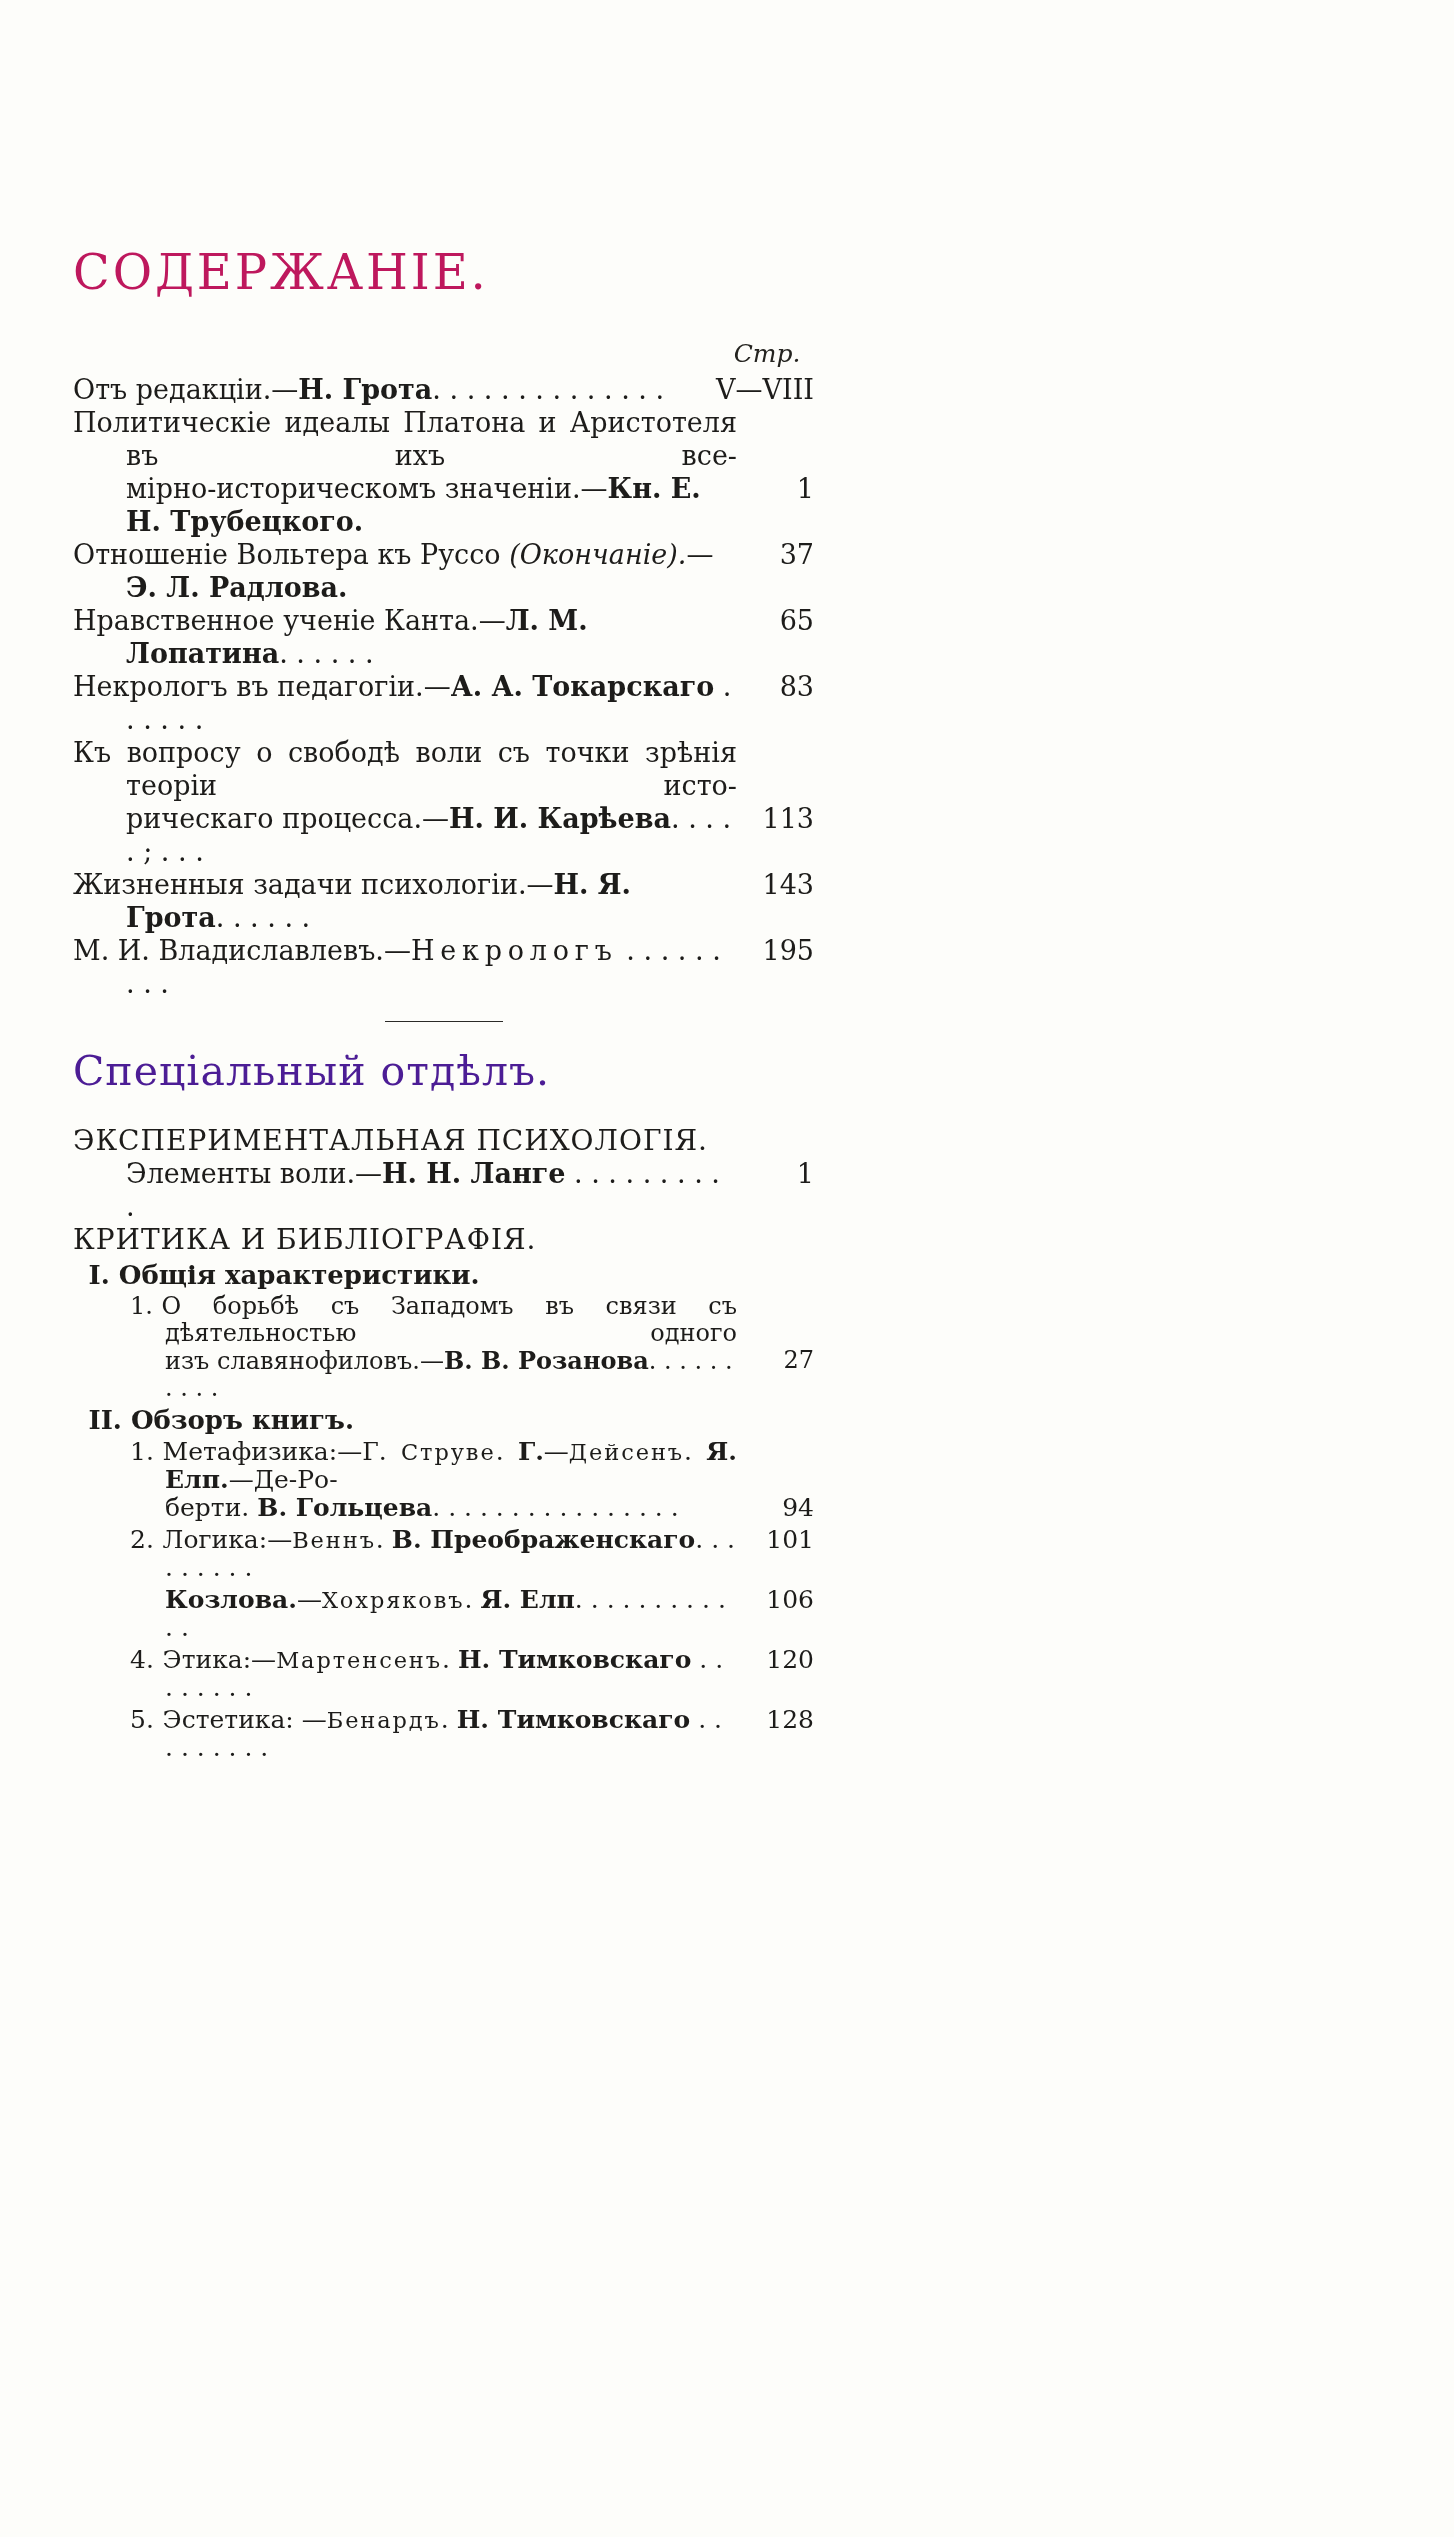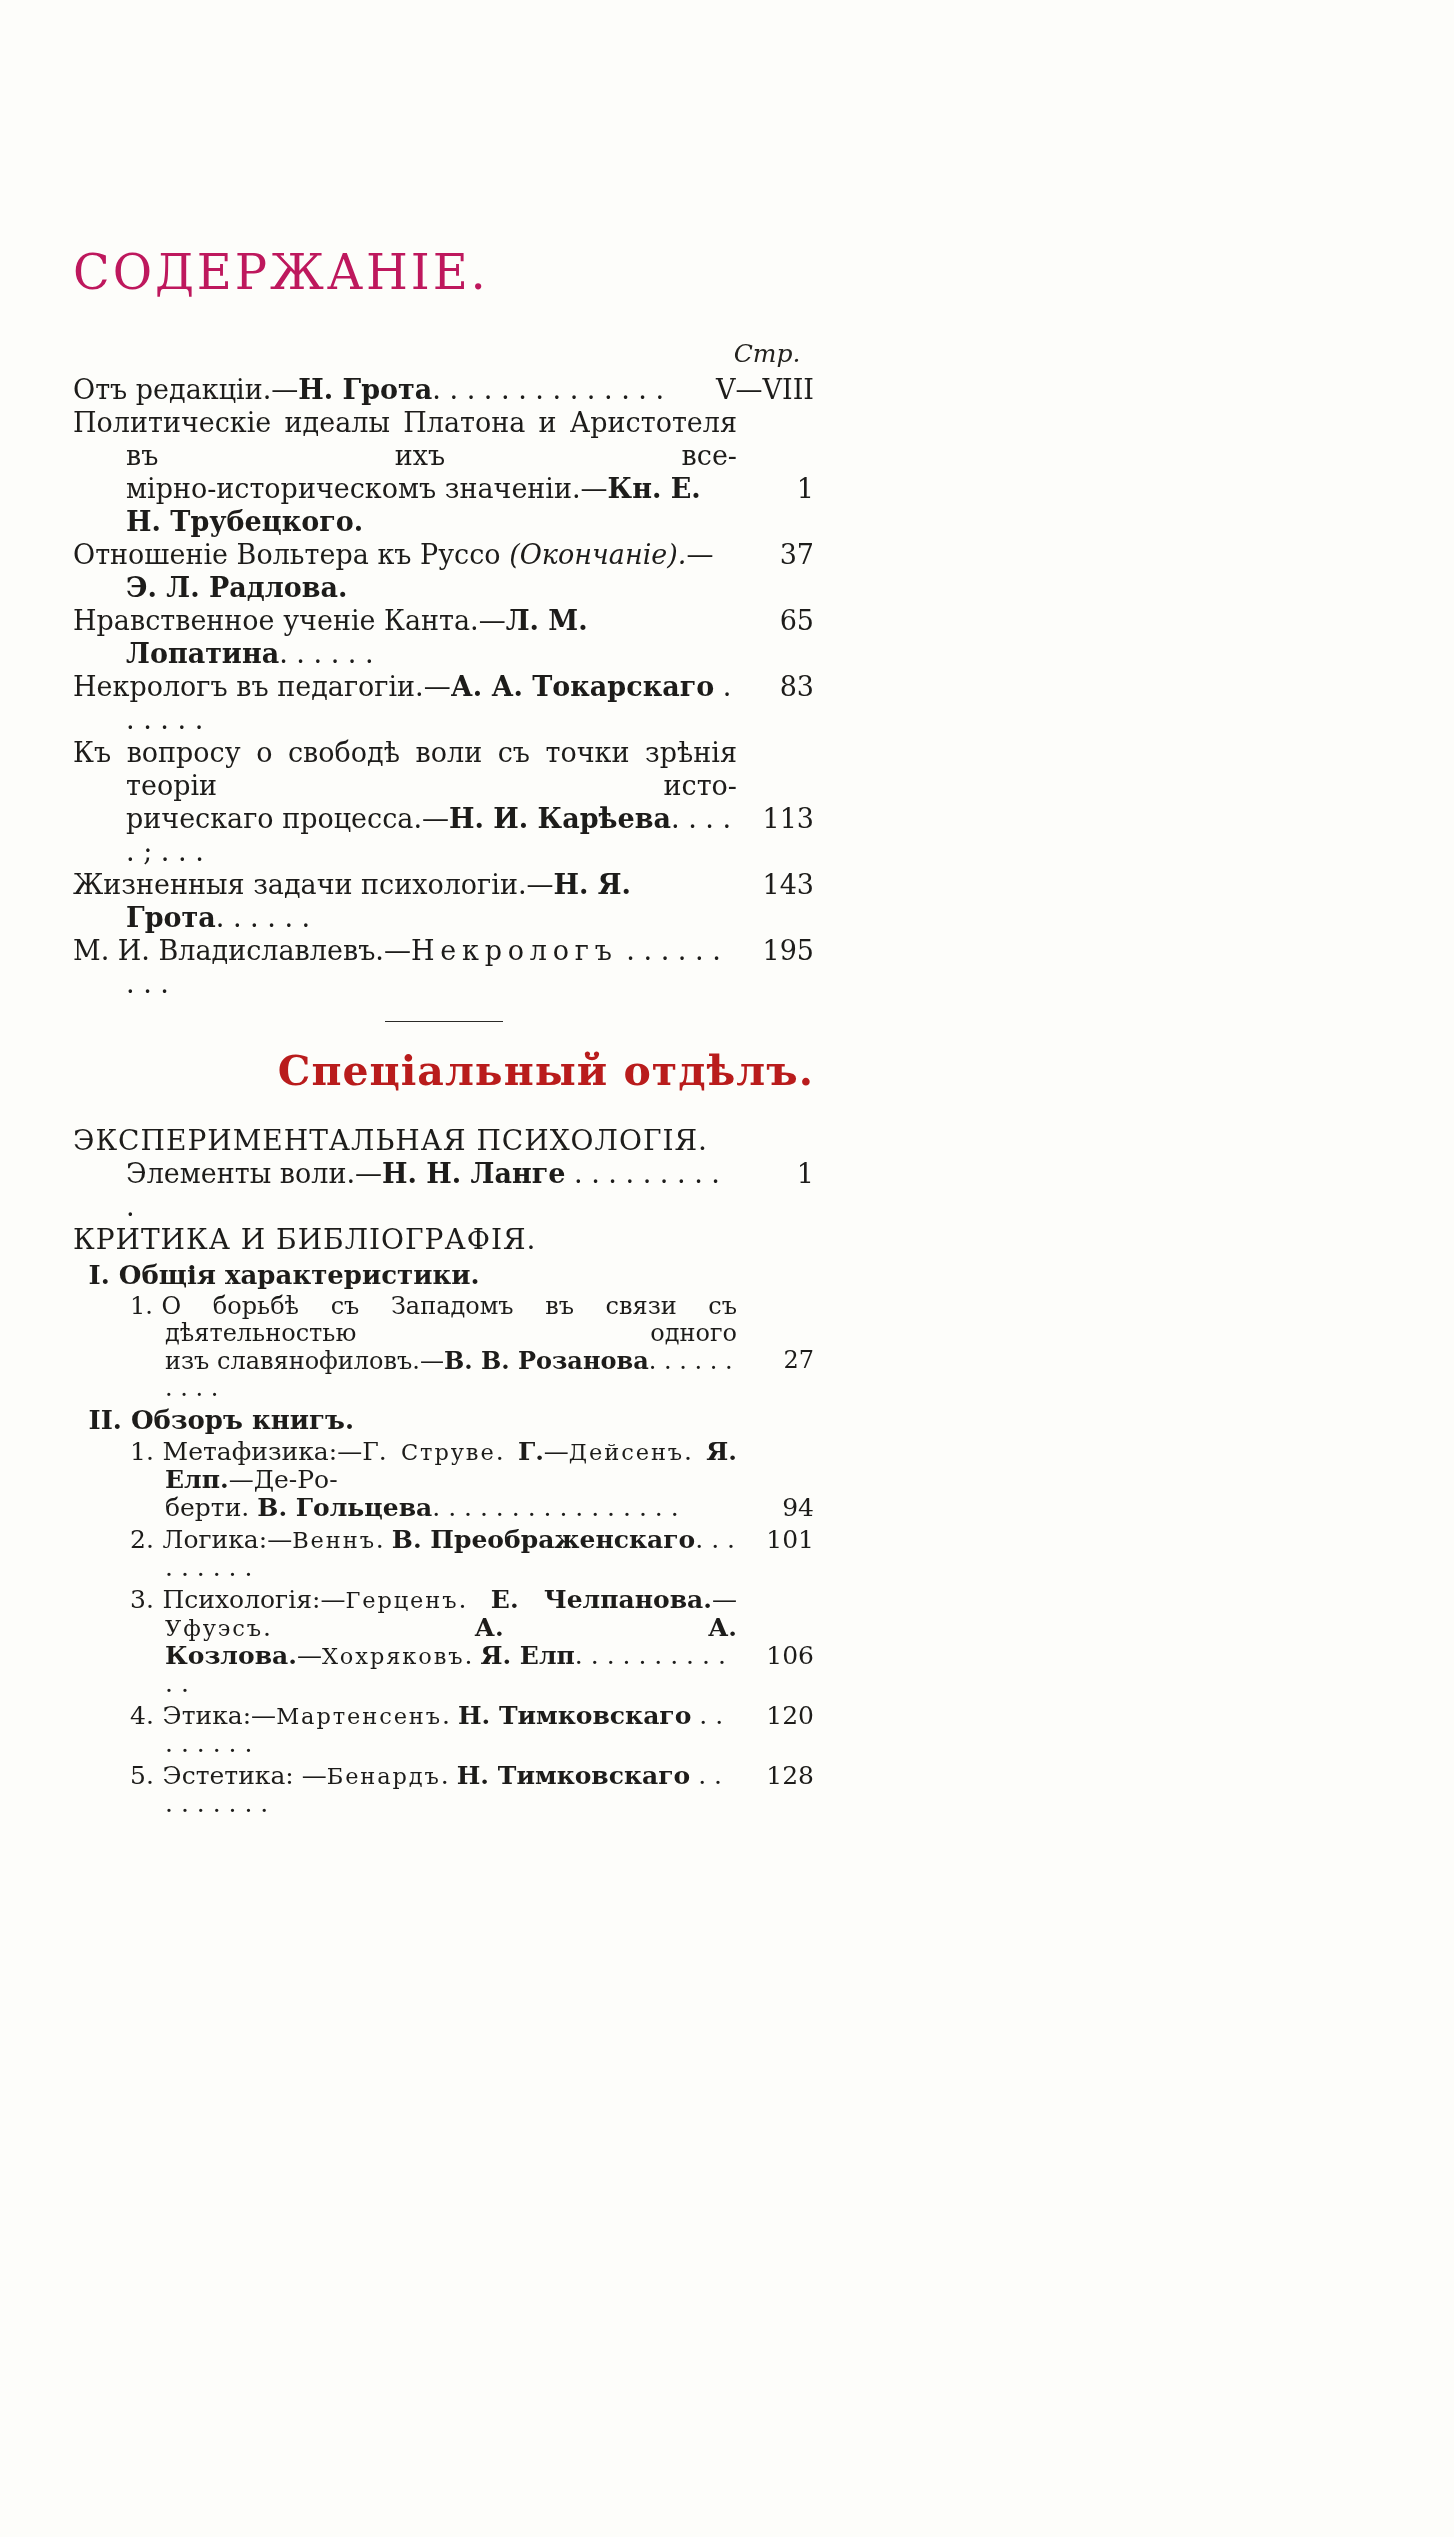--- a/index.html
+++ b/index.html
@@ -40,22 +40,22 @@
   .num{margin-right:8.7px;}
   .b{font-weight:700;}
   .i{font-style:italic;}
   .spread{letter-spacing:5.8px;text-align:center;}
   .sm{font-size:0.9em;letter-spacing:1.9px;text-align:right;}
   .rule{
     width:118px;border:none;border-top:1.9px solid #2b2a27;
     margin:21px auto 0 auto;
   }
   .section-title{
-    font-size:41px;font-weight:700;letter-spacing:1px;
-    text-align:right;margin:25px 0 29px 0;color:#b91c1c;
+    font-size:41px;font-weight:400;letter-spacing:1px;
+    text-align:left;margin:25px 0 29px 0;color:#4c1d95;
   }
 </style>
 </head>
 <body>
 
 <div class="content">
 
   <h1 class="doc-title">СОДЕРЖАНІЕ.</h1>
 
   <div class="col-header">Стр.</div>
@@ -114,21 +114,20 @@
         <div class="line first last"><span class="seg b">II. Обзоръ книгъ.</span></div>
       </div>
       <div class="entry lvl-book">
         <div class="line first"><span class="num">1.</span><span class="seg">Метафизика:—Г. </span><span class="seg sm">Струве</span><span class="seg">. </span><span class="seg b">Г.</span><span class="seg">—</span><span class="seg sm">Дейсенъ</span><span class="seg">. </span><span class="seg b">Я. Елп.</span><span class="seg">—Де-Ро-</span></div>
         <div class="line last"><span class="page">94</span><span class="seg">берти. </span><span class="seg b">В. Гольцева</span><span class="seg">. . . . . . . . . . . . . . . .</span></div>
       </div>
       <div class="entry lvl-book">
         <div class="line first last"><span class="page">101</span><span class="num">2.</span><span class="seg">Логика:—</span><span class="seg sm">Веннъ</span><span class="seg">. </span><span class="seg b">В. Преображенскаго</span><span class="seg">. . . . . . . . .</span></div>
       </div>
       <div class="entry lvl-book">
-        <div class="line first"><span class="num">3.</span><span class="seg">Психологія:—</span><span class="seg sm">Герценъ</span><span class="seg">. </span><span class="seg b">Е. Челпанова.</span><span class="seg">—</span><span class="seg sm">Уфуэсъ</span><span class="seg">. </span><span class="seg b">А. А.</span></div>
         <div class="line last"><span class="page">106</span><span class="seg b">Козлова.</span><span class="seg">—</span><span class="seg sm">Хохряковъ</span><span class="seg">. </span><span class="seg b">Я. Елп</span><span class="seg">. . . . . . . . . . . .</span></div>
       </div>
       <div class="entry lvl-book">
         <div class="line first last"><span class="page">120</span><span class="num">4.</span><span class="seg">Этика:—</span><span class="seg sm">Мартенсенъ</span><span class="seg">. </span><span class="seg b">Н. Тимковскаго</span><span class="seg"> . . . . . . . .</span></div>
       </div>
       <div class="entry lvl-book">
         <div class="line first last"><span class="page">128</span><span class="num">5.</span><span class="seg">Эстетика: —</span><span class="seg sm">Бенардъ</span><span class="seg">. </span><span class="seg b">Н. Тимковскаго</span><span class="seg"> . . . . . . . . .</span></div>
       </div>
     </div>
 

